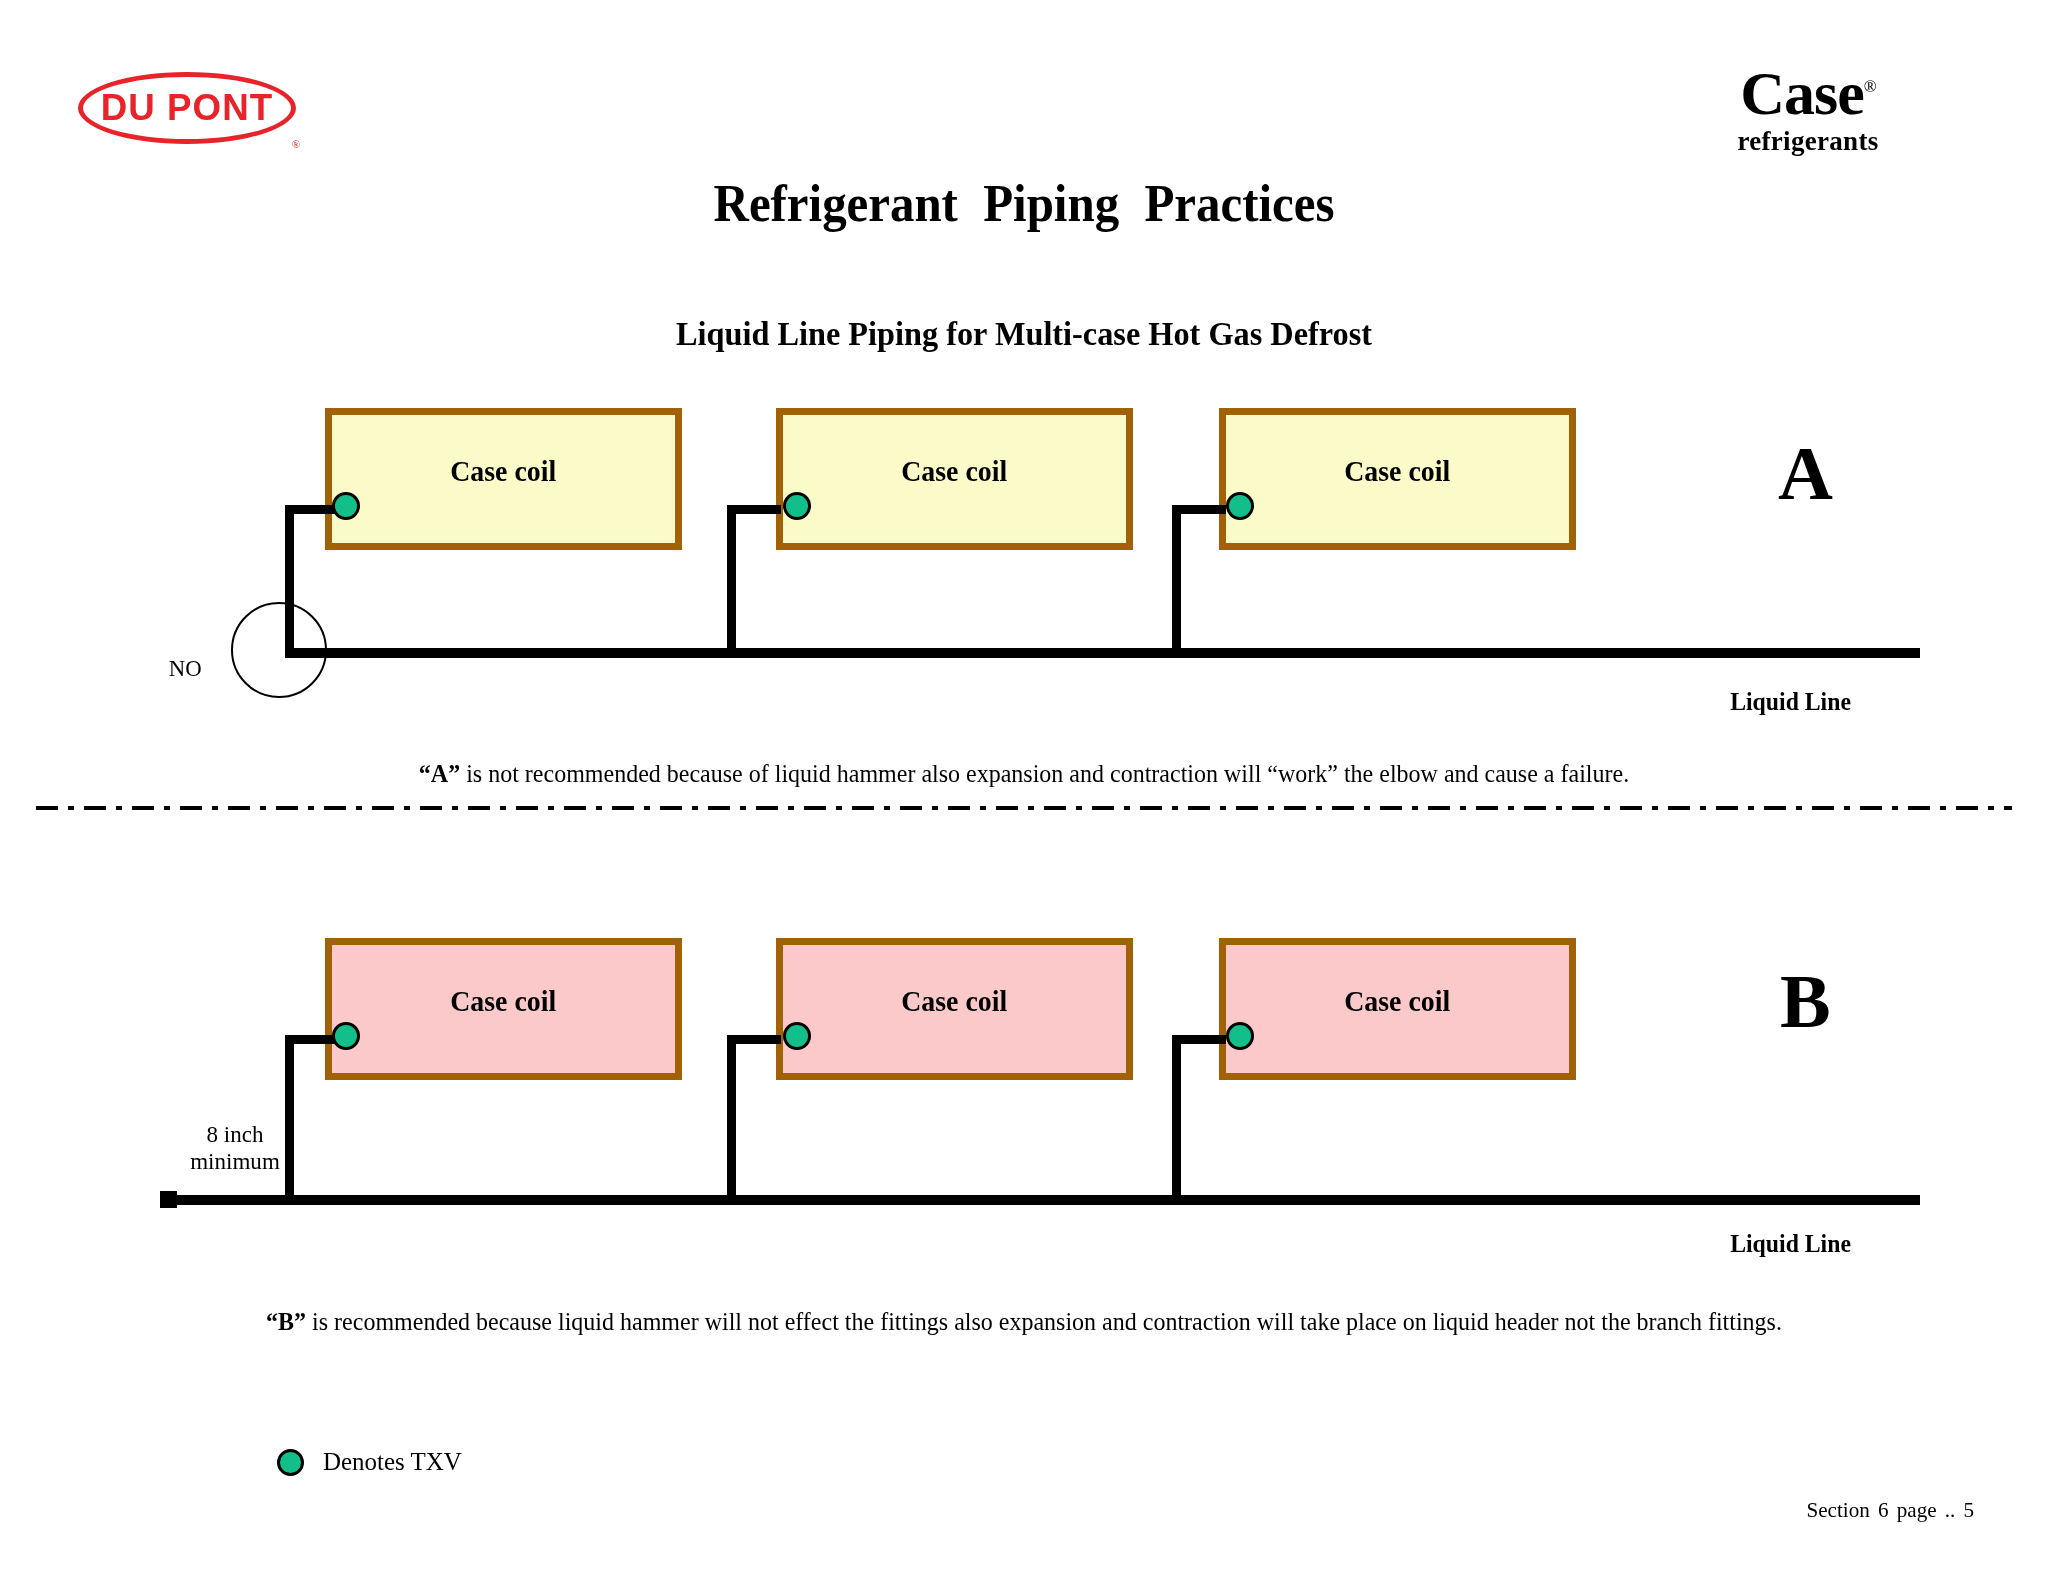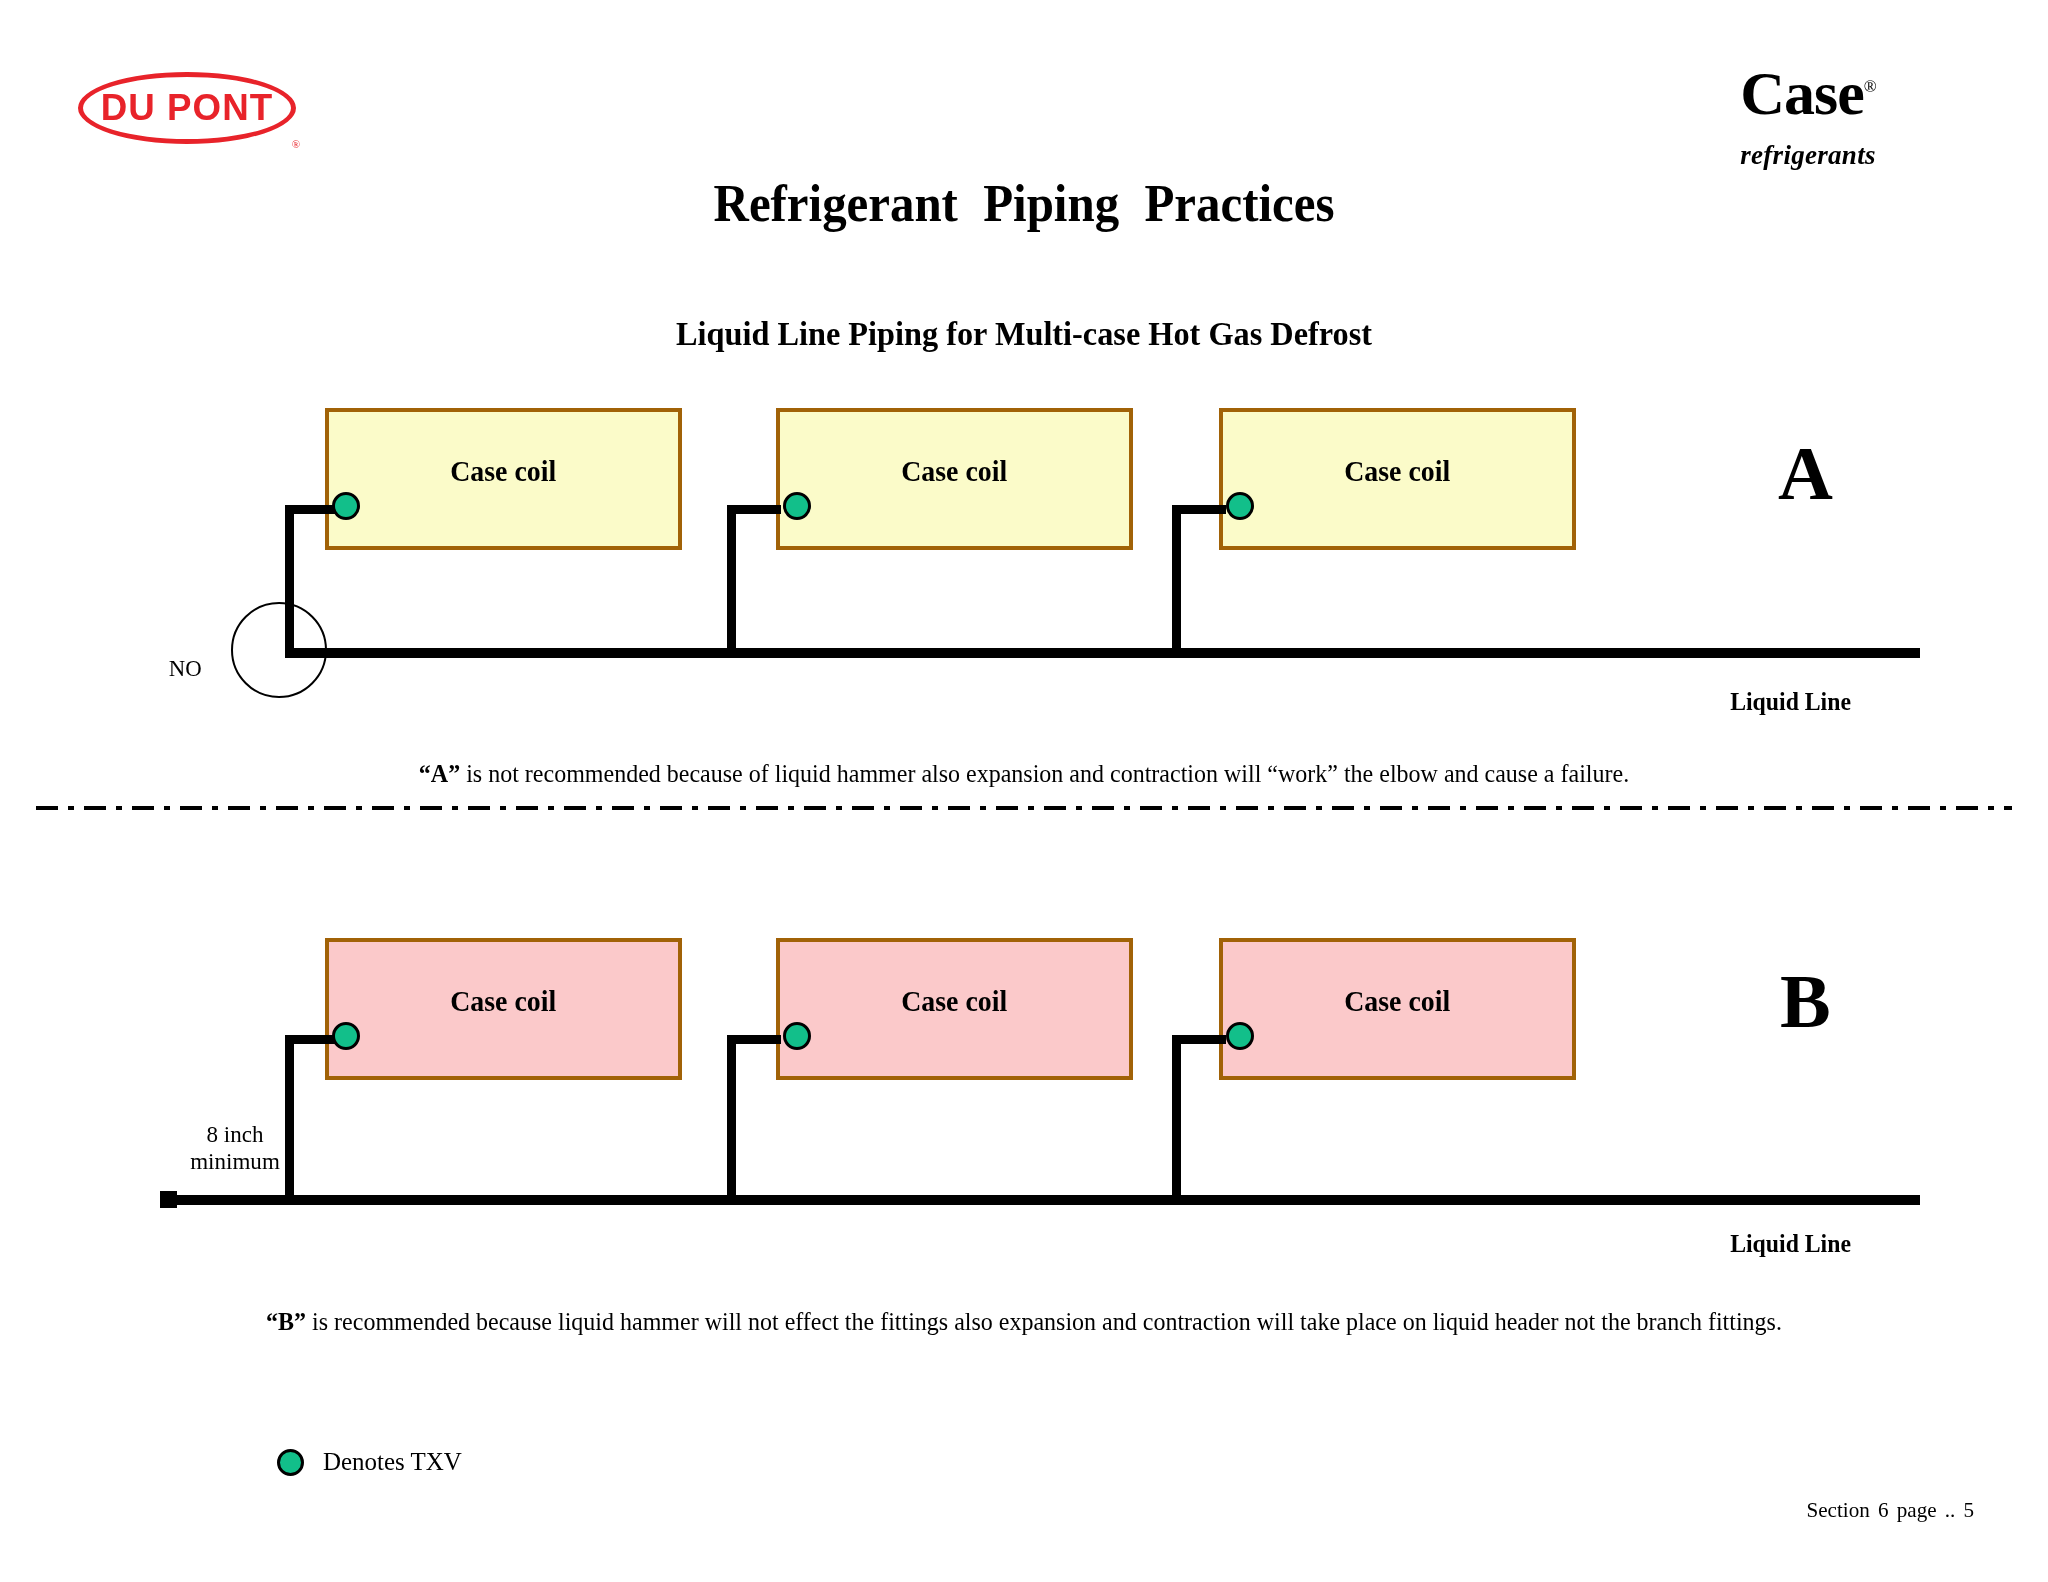--- a/index.html
+++ b/index.html
@@ -71,23 +71,22 @@
   }
   #suva-logo .suva-reg {
     font-size: 17px;
     vertical-align: 22px;
     font-weight: normal;
   }
   #suva-logo .suva-sub {
     font-family: "Liberation Serif", "DejaVu Serif", serif;
     font-weight: bold;
     font-size: 27px;
-    margin-top: 16px;
+    margin-top: 2px;
     letter-spacing: 0.3px;
-    font-style: italic;
   }
 
   
   #main-title {
     position: absolute;
     top: 174px;
     left: 0;
     width: 2048px;
     text-align: center;
     font-size: 52px;
@@ -105,21 +104,21 @@
     font-size: 34px;
     font-weight: bold;
     transform: scaleX(0.95);
   }
 
   
   .diagram { position: absolute; left: 0; width: 2048px; }
 
   .coil-box {
     position: absolute;
-    border: 4px solid #a16207;
+    border: 7px solid #a16207;
     box-sizing: border-box;
     display: flex;
     align-items: center;
     justify-content: center;
   }
   .coil-box.yellow { background: #fbfbc9; }
   .coil-box.pink   { background: #fbc9ca; }
   .coil-label {
     font-size: 29px;
     font-weight: bold;

